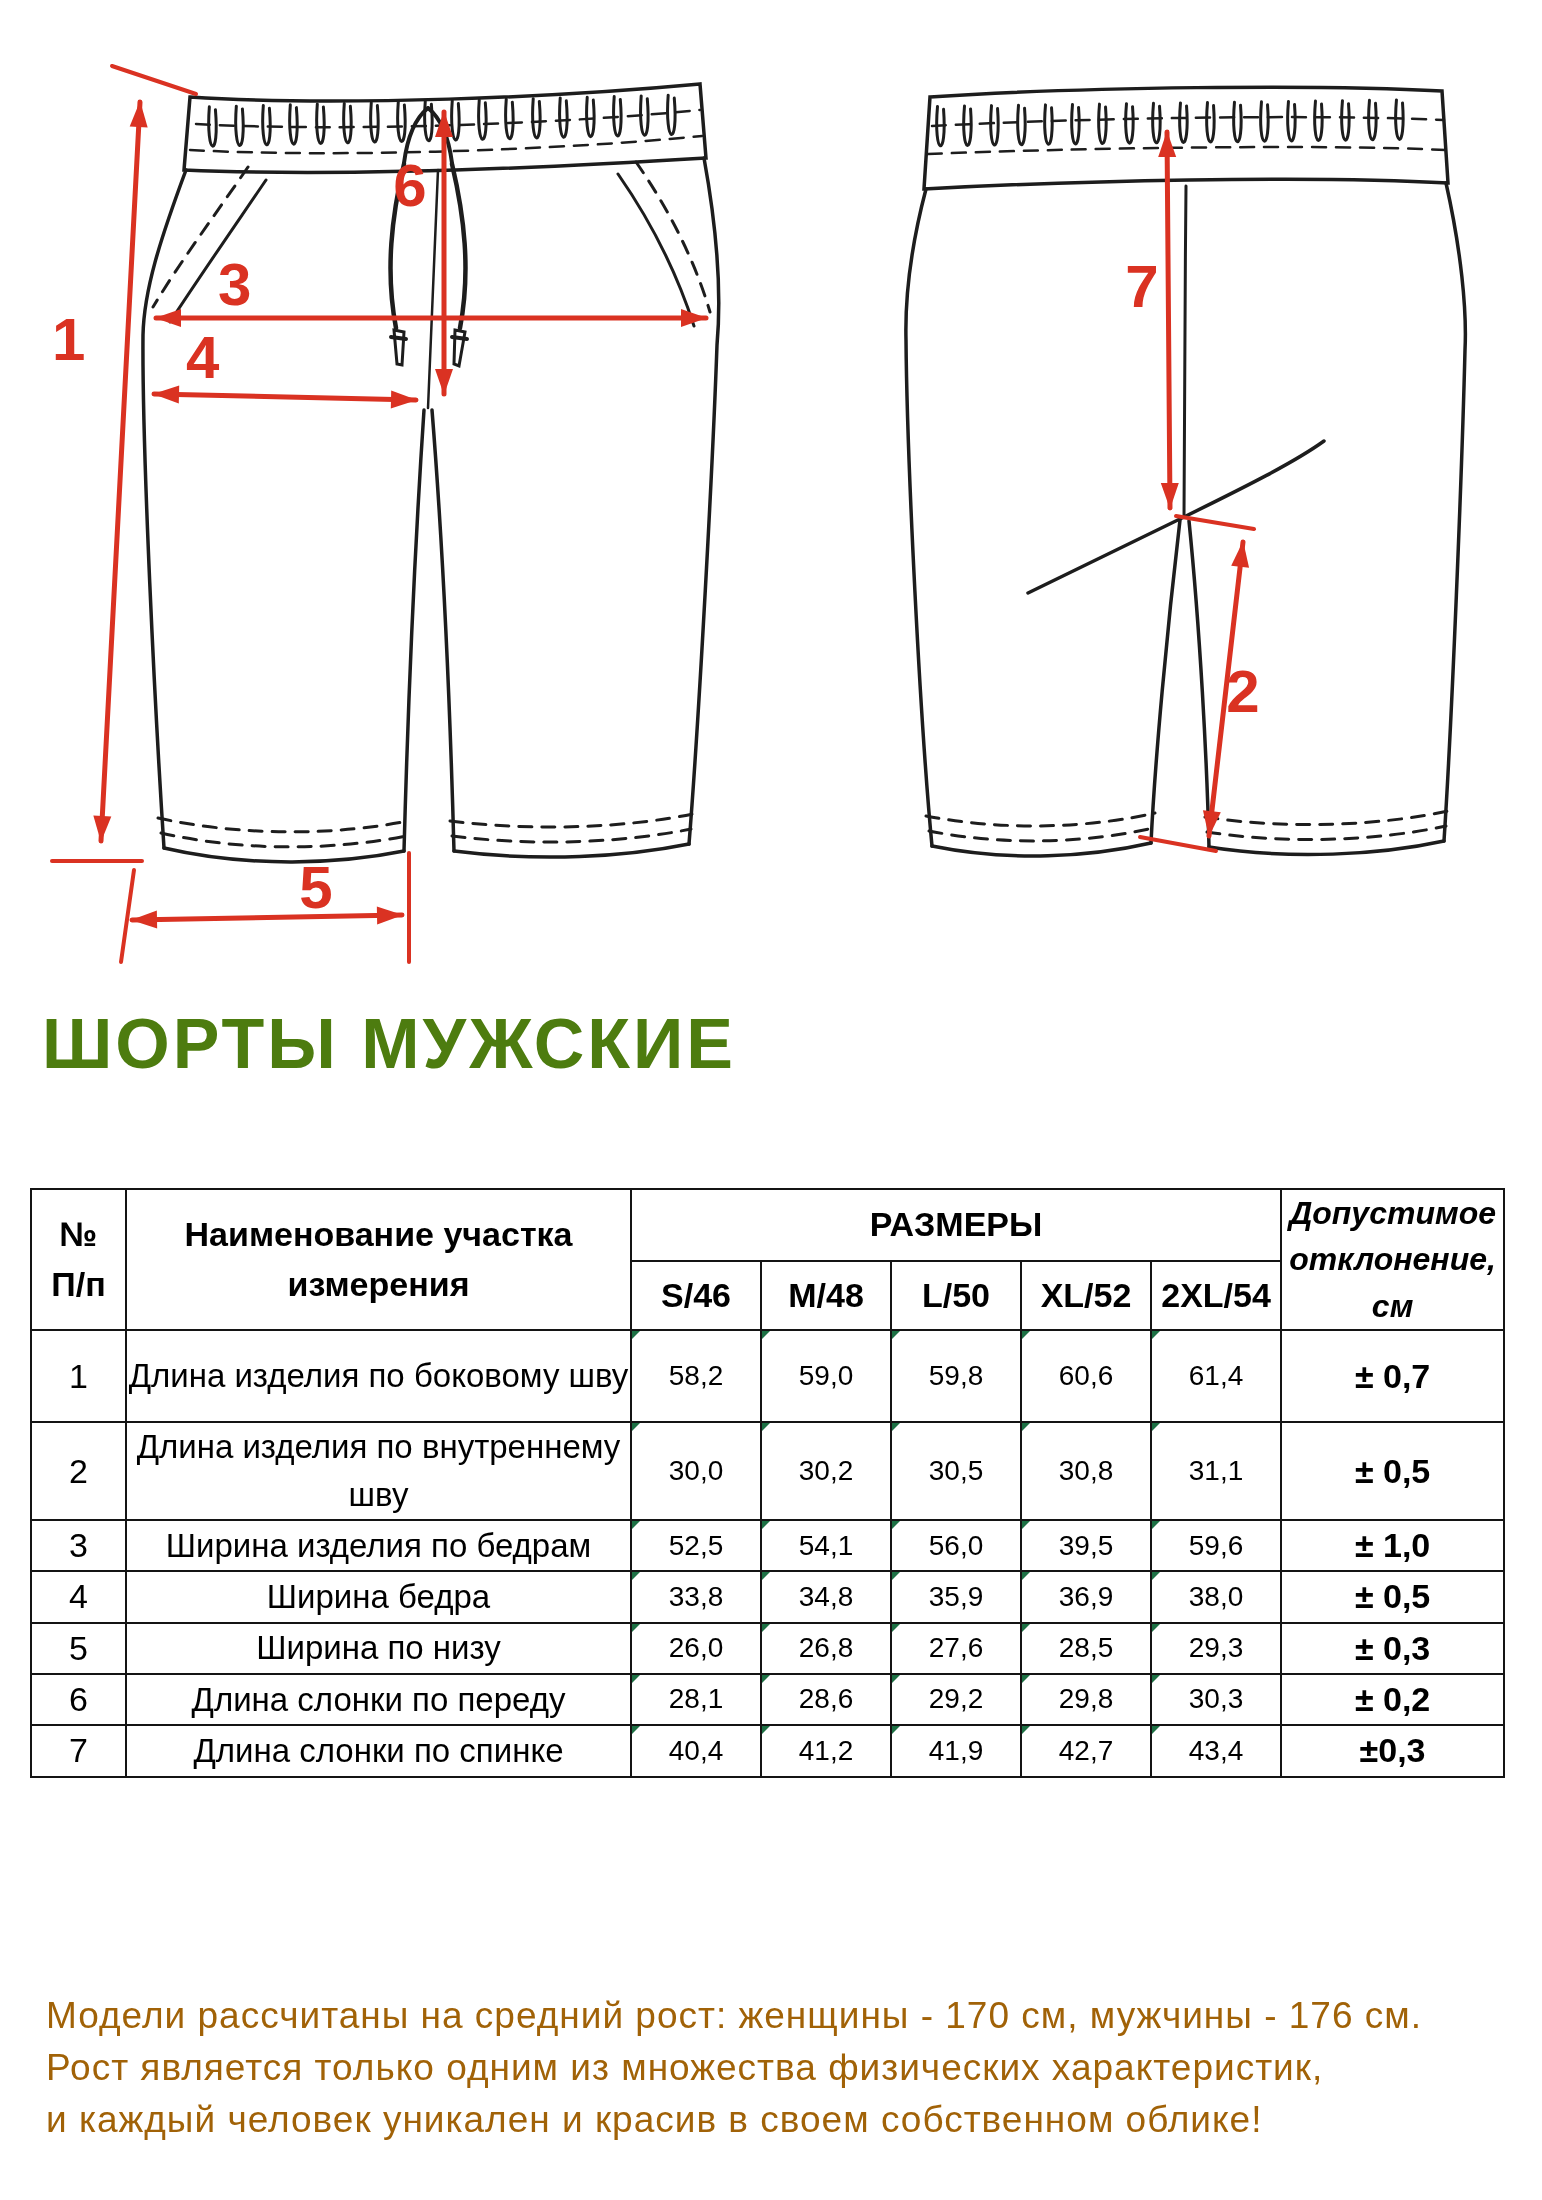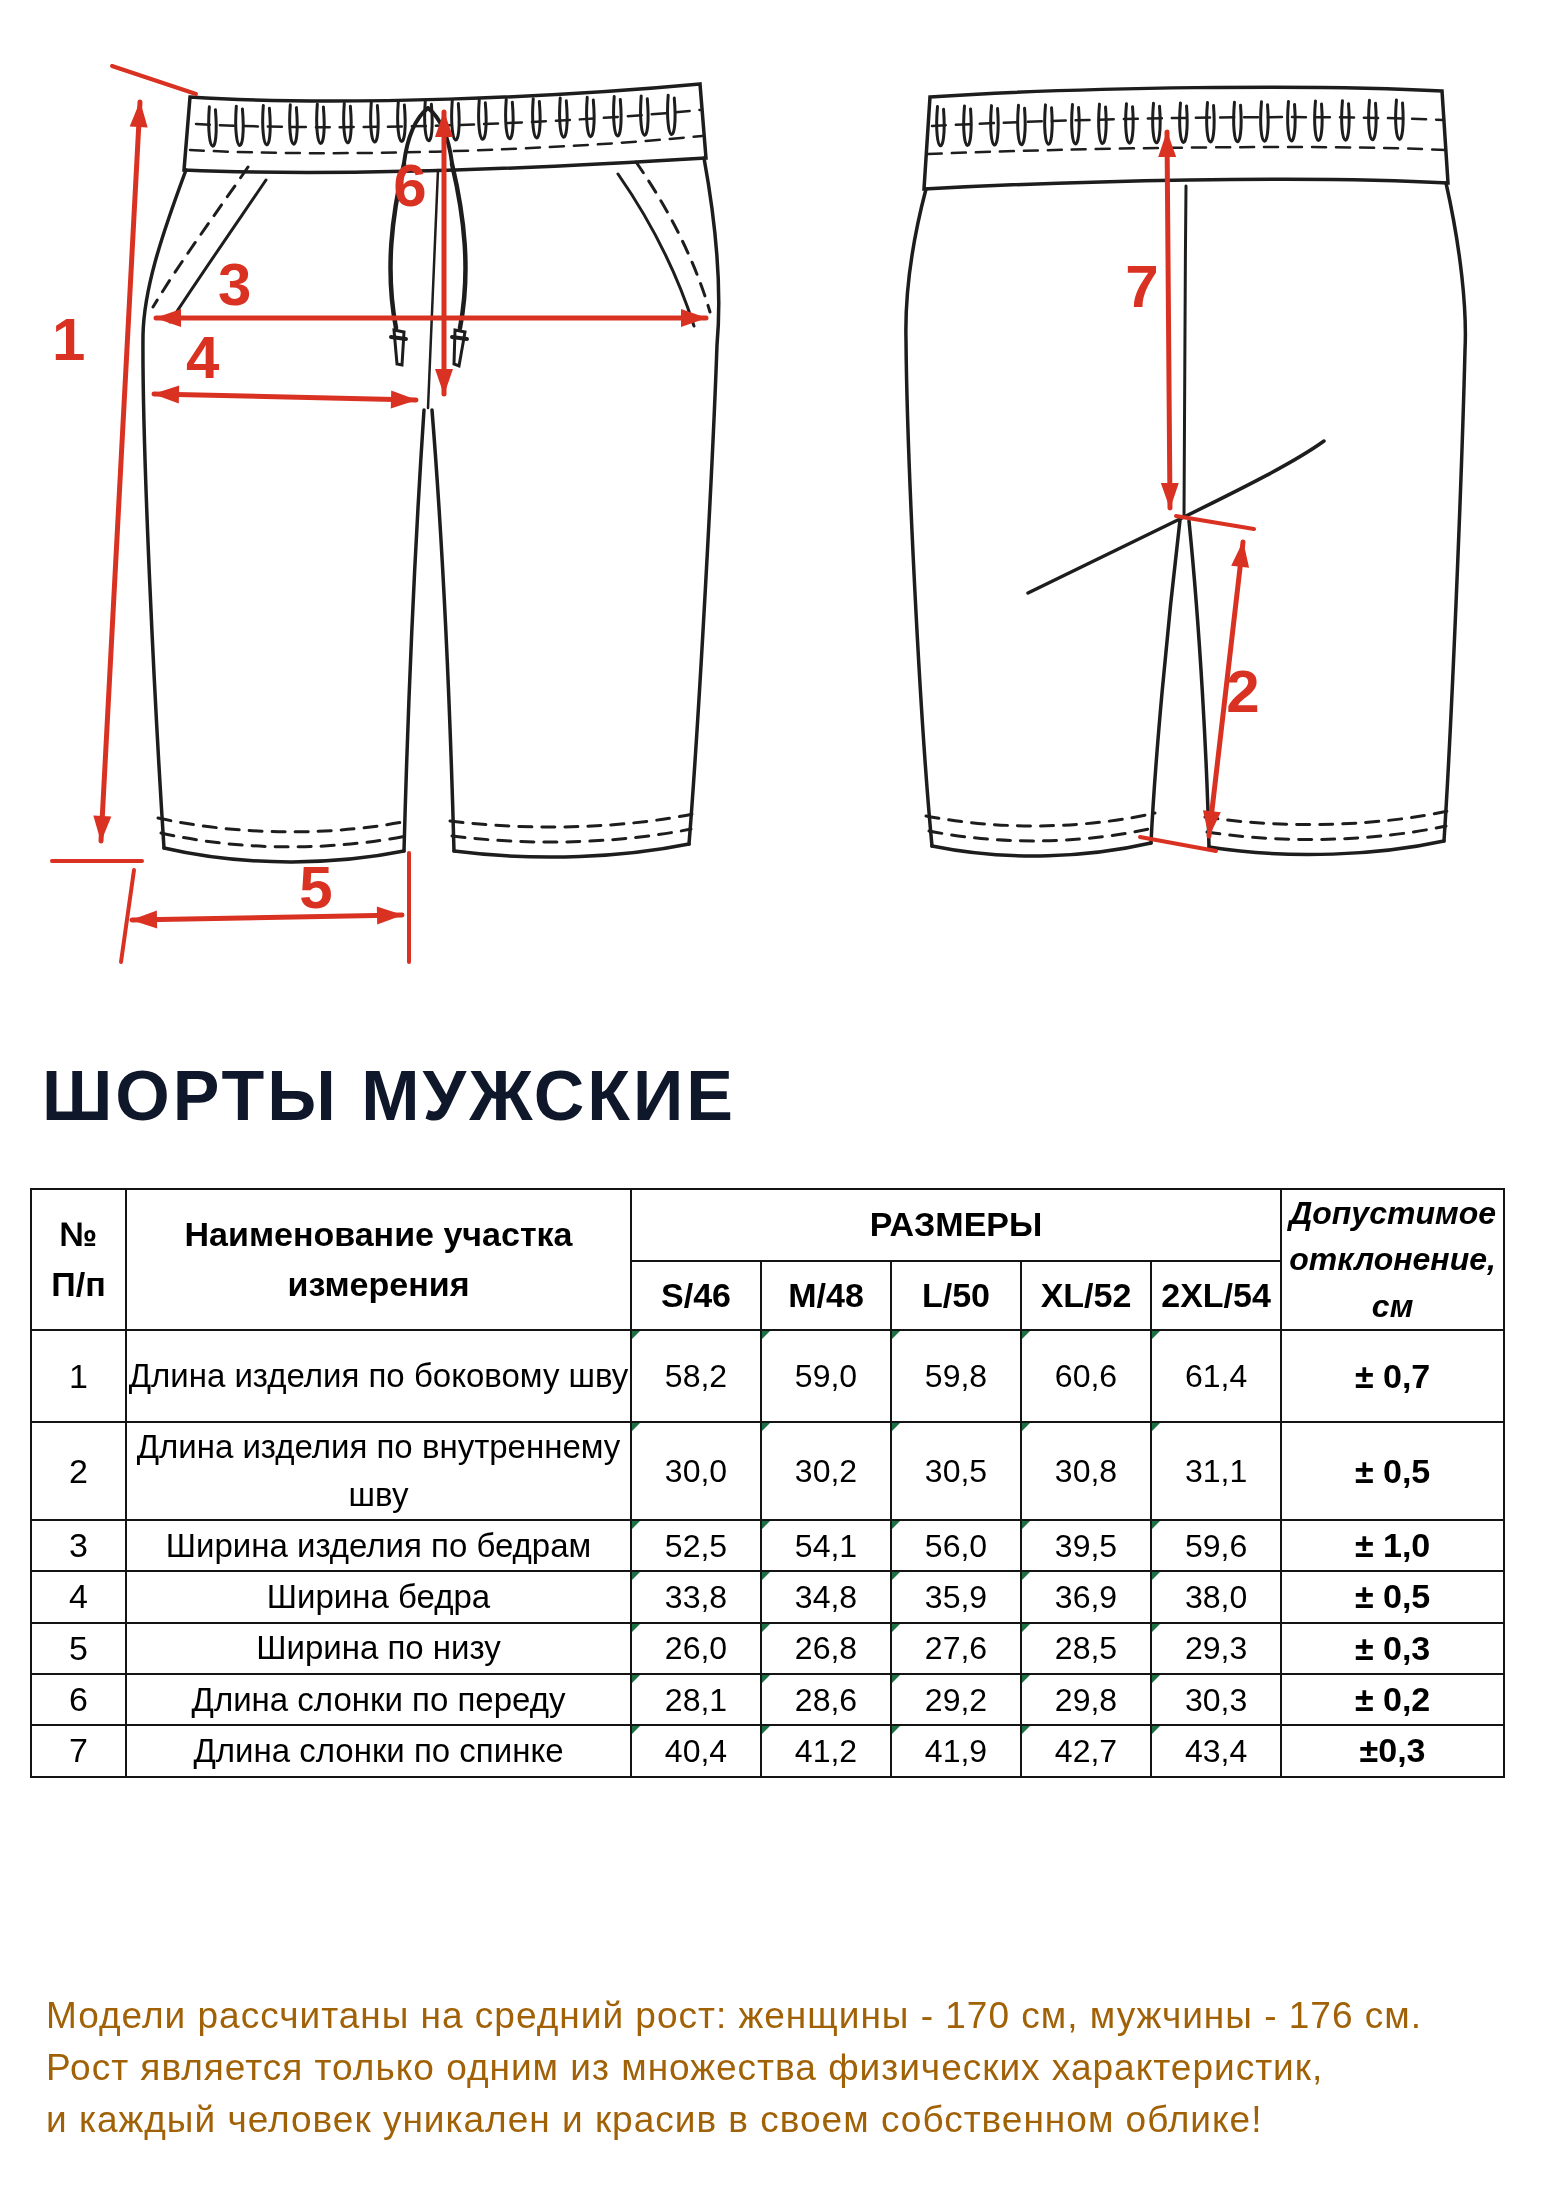--- a/index.html
+++ b/index.html
@@ -2,38 +2,38 @@
 <html><head>
 <meta charset="utf-8">
 <style>
   html,body{margin:0;padding:0;}
   body{
     width:1542px;height:2200px;position:relative;background:#ffffff;
     font-family:"Liberation Sans",sans-serif;color:#000;overflow:hidden;
   }
   .diagram{position:absolute;left:0;top:0;}
   .page-title{
-    position:absolute;left:42px;top:1056px;
-    font-size:70px;font-weight:800;letter-spacing:3px;color:#0f172a;
+    position:absolute;left:42px;top:1004px;
+    font-size:70px;font-weight:800;letter-spacing:3px;color:#4d7c0f;
     font-family:"Liberation Sans",sans-serif;white-space:nowrap;
   }
   table.size-table{
     position:absolute;left:30px;top:1188px;width:1473px;
     border-collapse:collapse;table-layout:fixed;
   }
   table.size-table td{
     border:2px solid #141414;text-align:center;vertical-align:middle;
     padding:0;line-height:1.45;position:relative;
   }
   td.hdr{font-weight:bold;font-size:34px;}
   tr.rowA{height:64px;} tr.rowB{height:62px;}
   tr.r12{height:92px;} tr.r2x{height:98px;} tr.rS{height:48px;}
   td.name{ text-align:left;padding:2px 6px 2px 9px;font-size:33px;font-weight:400;line-height:1.35;}
   td.num{font-size:34px;}
-  td.val{font-size:32px;}
+  td.val{font-size:28px;}
   td.tol{font-size:34px;font-weight:bold;}
   td.tolhdr{font-weight:bold;font-size:32px;line-height:1.55;padding:0 4px;font-style:italic;}
   
   td.gm::before{
     content:"";position:absolute;top:0;left:0;width:0;height:0;
     border-top:8px solid #1d7044;border-right:8px solid transparent;
   }
   .footer{
     position:absolute;left:46px;top:1990px;width:1470px;
     font-size:37px;letter-spacing:1px;color:#a16207;line-height:52px;

